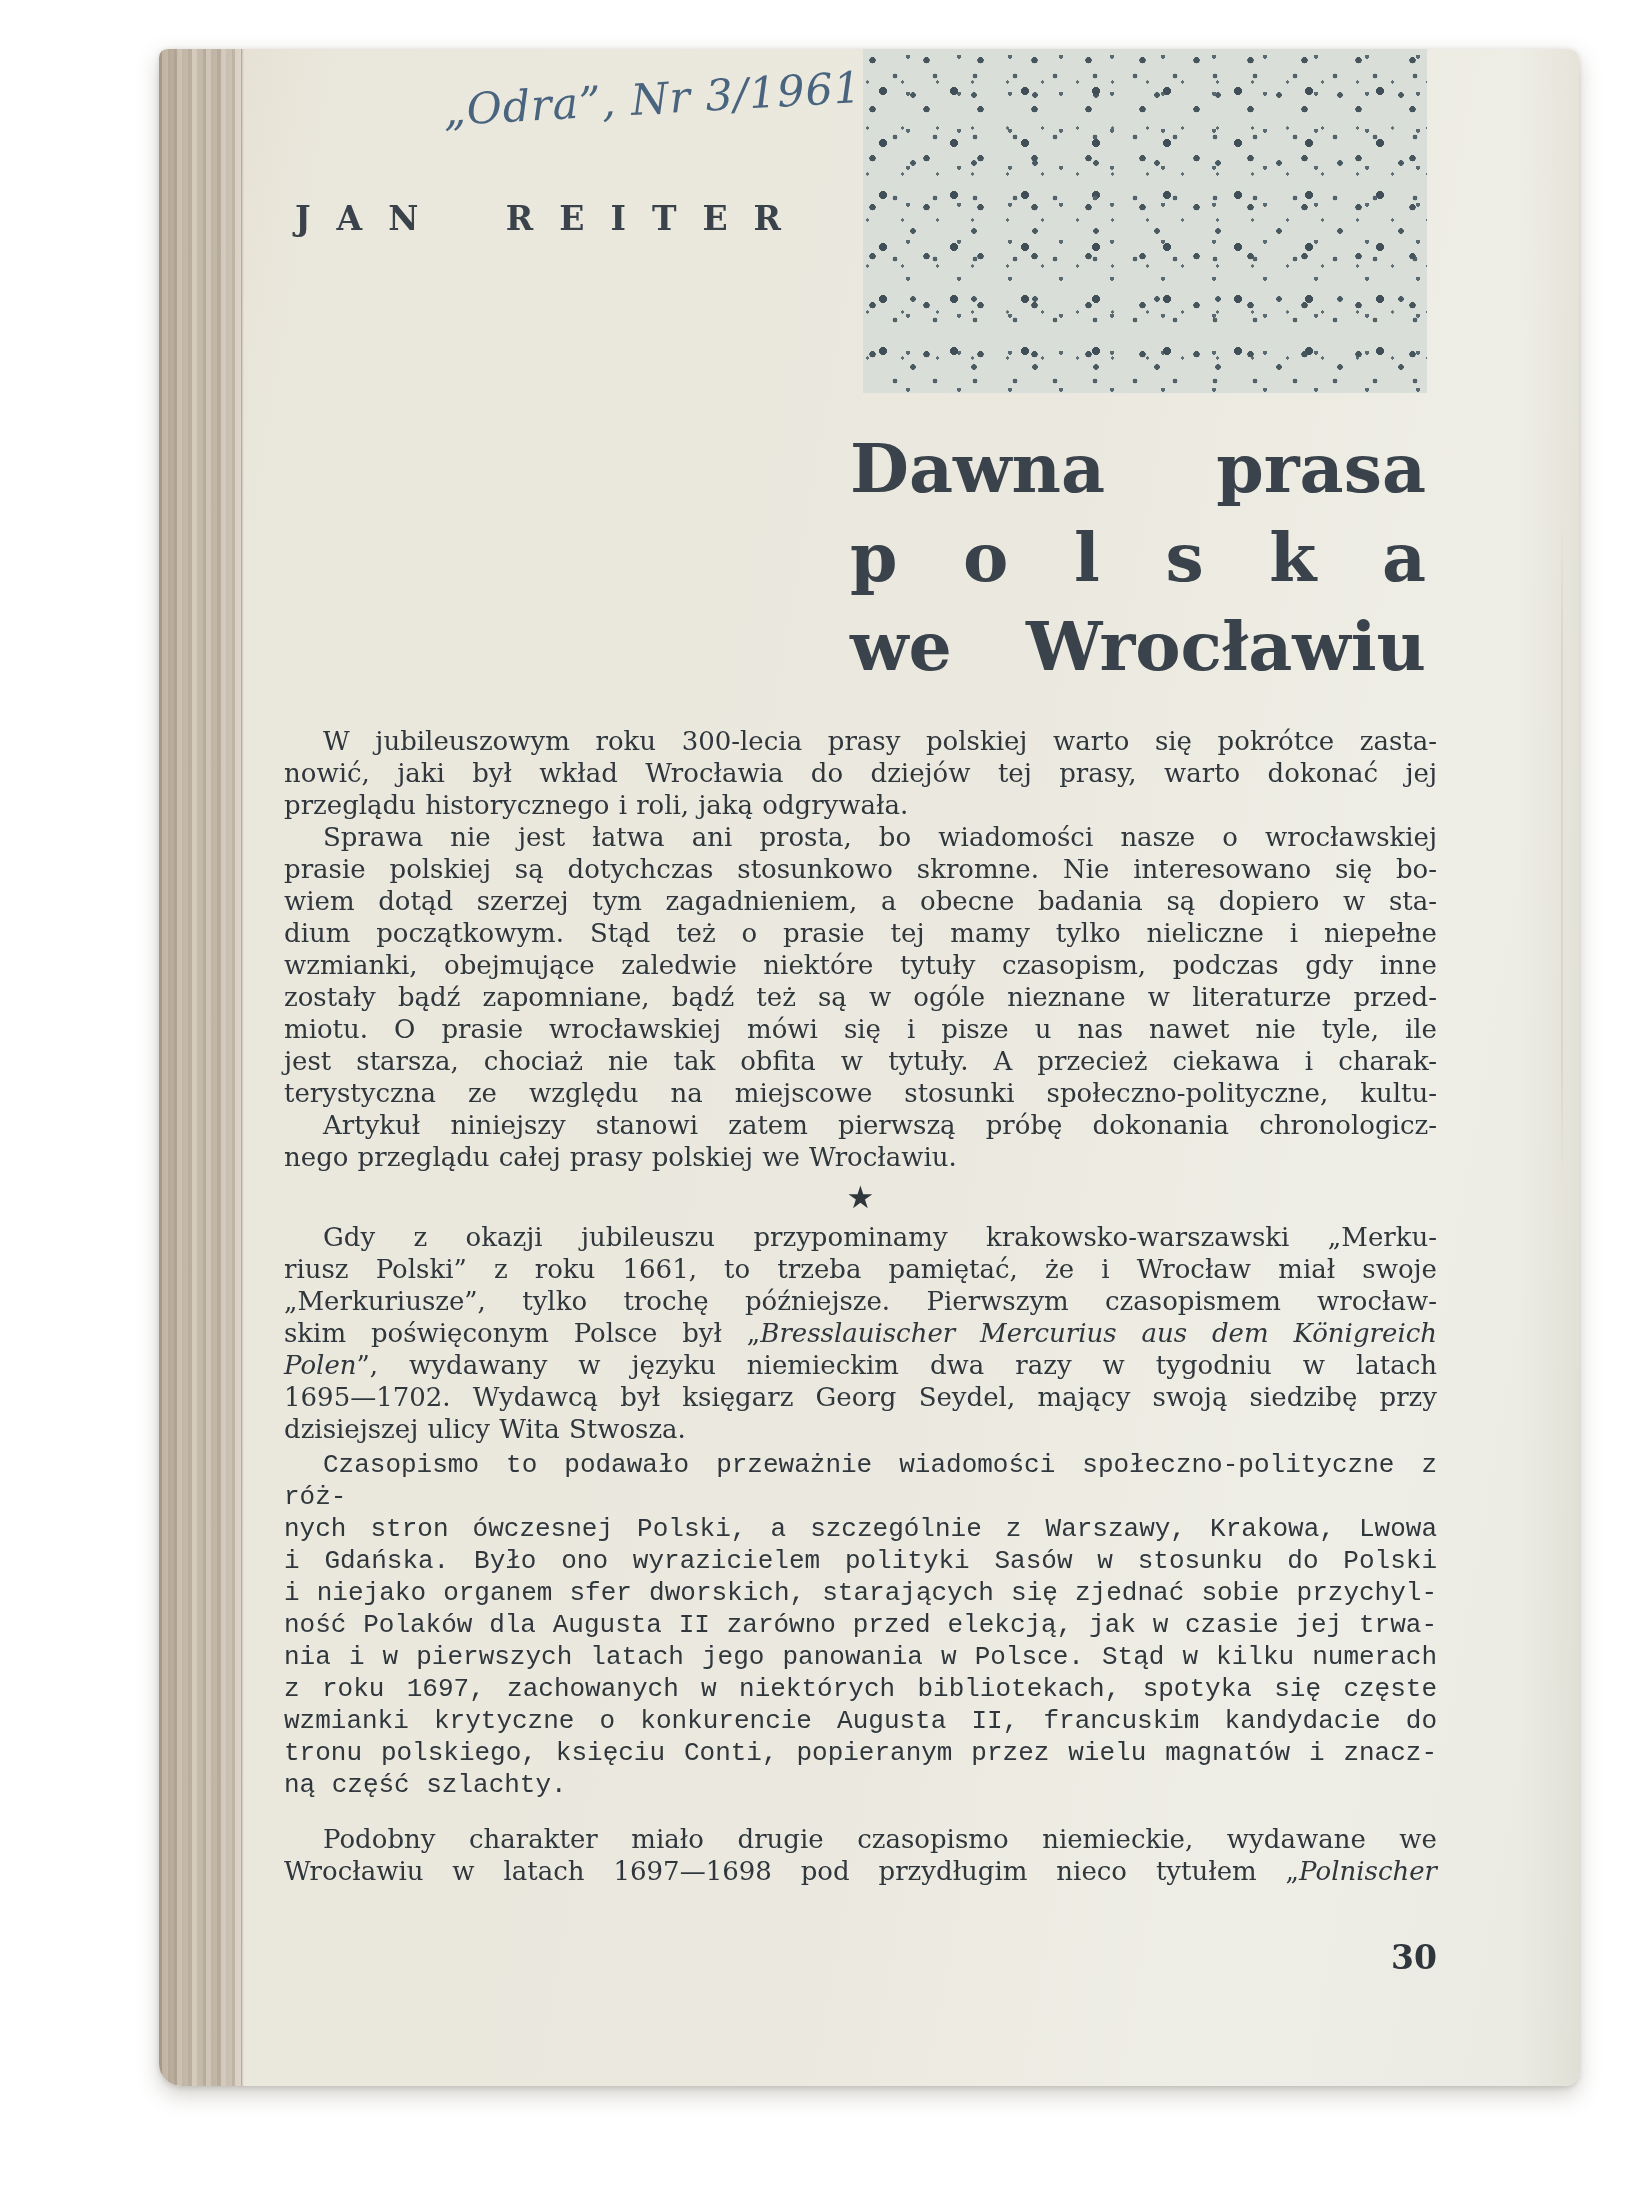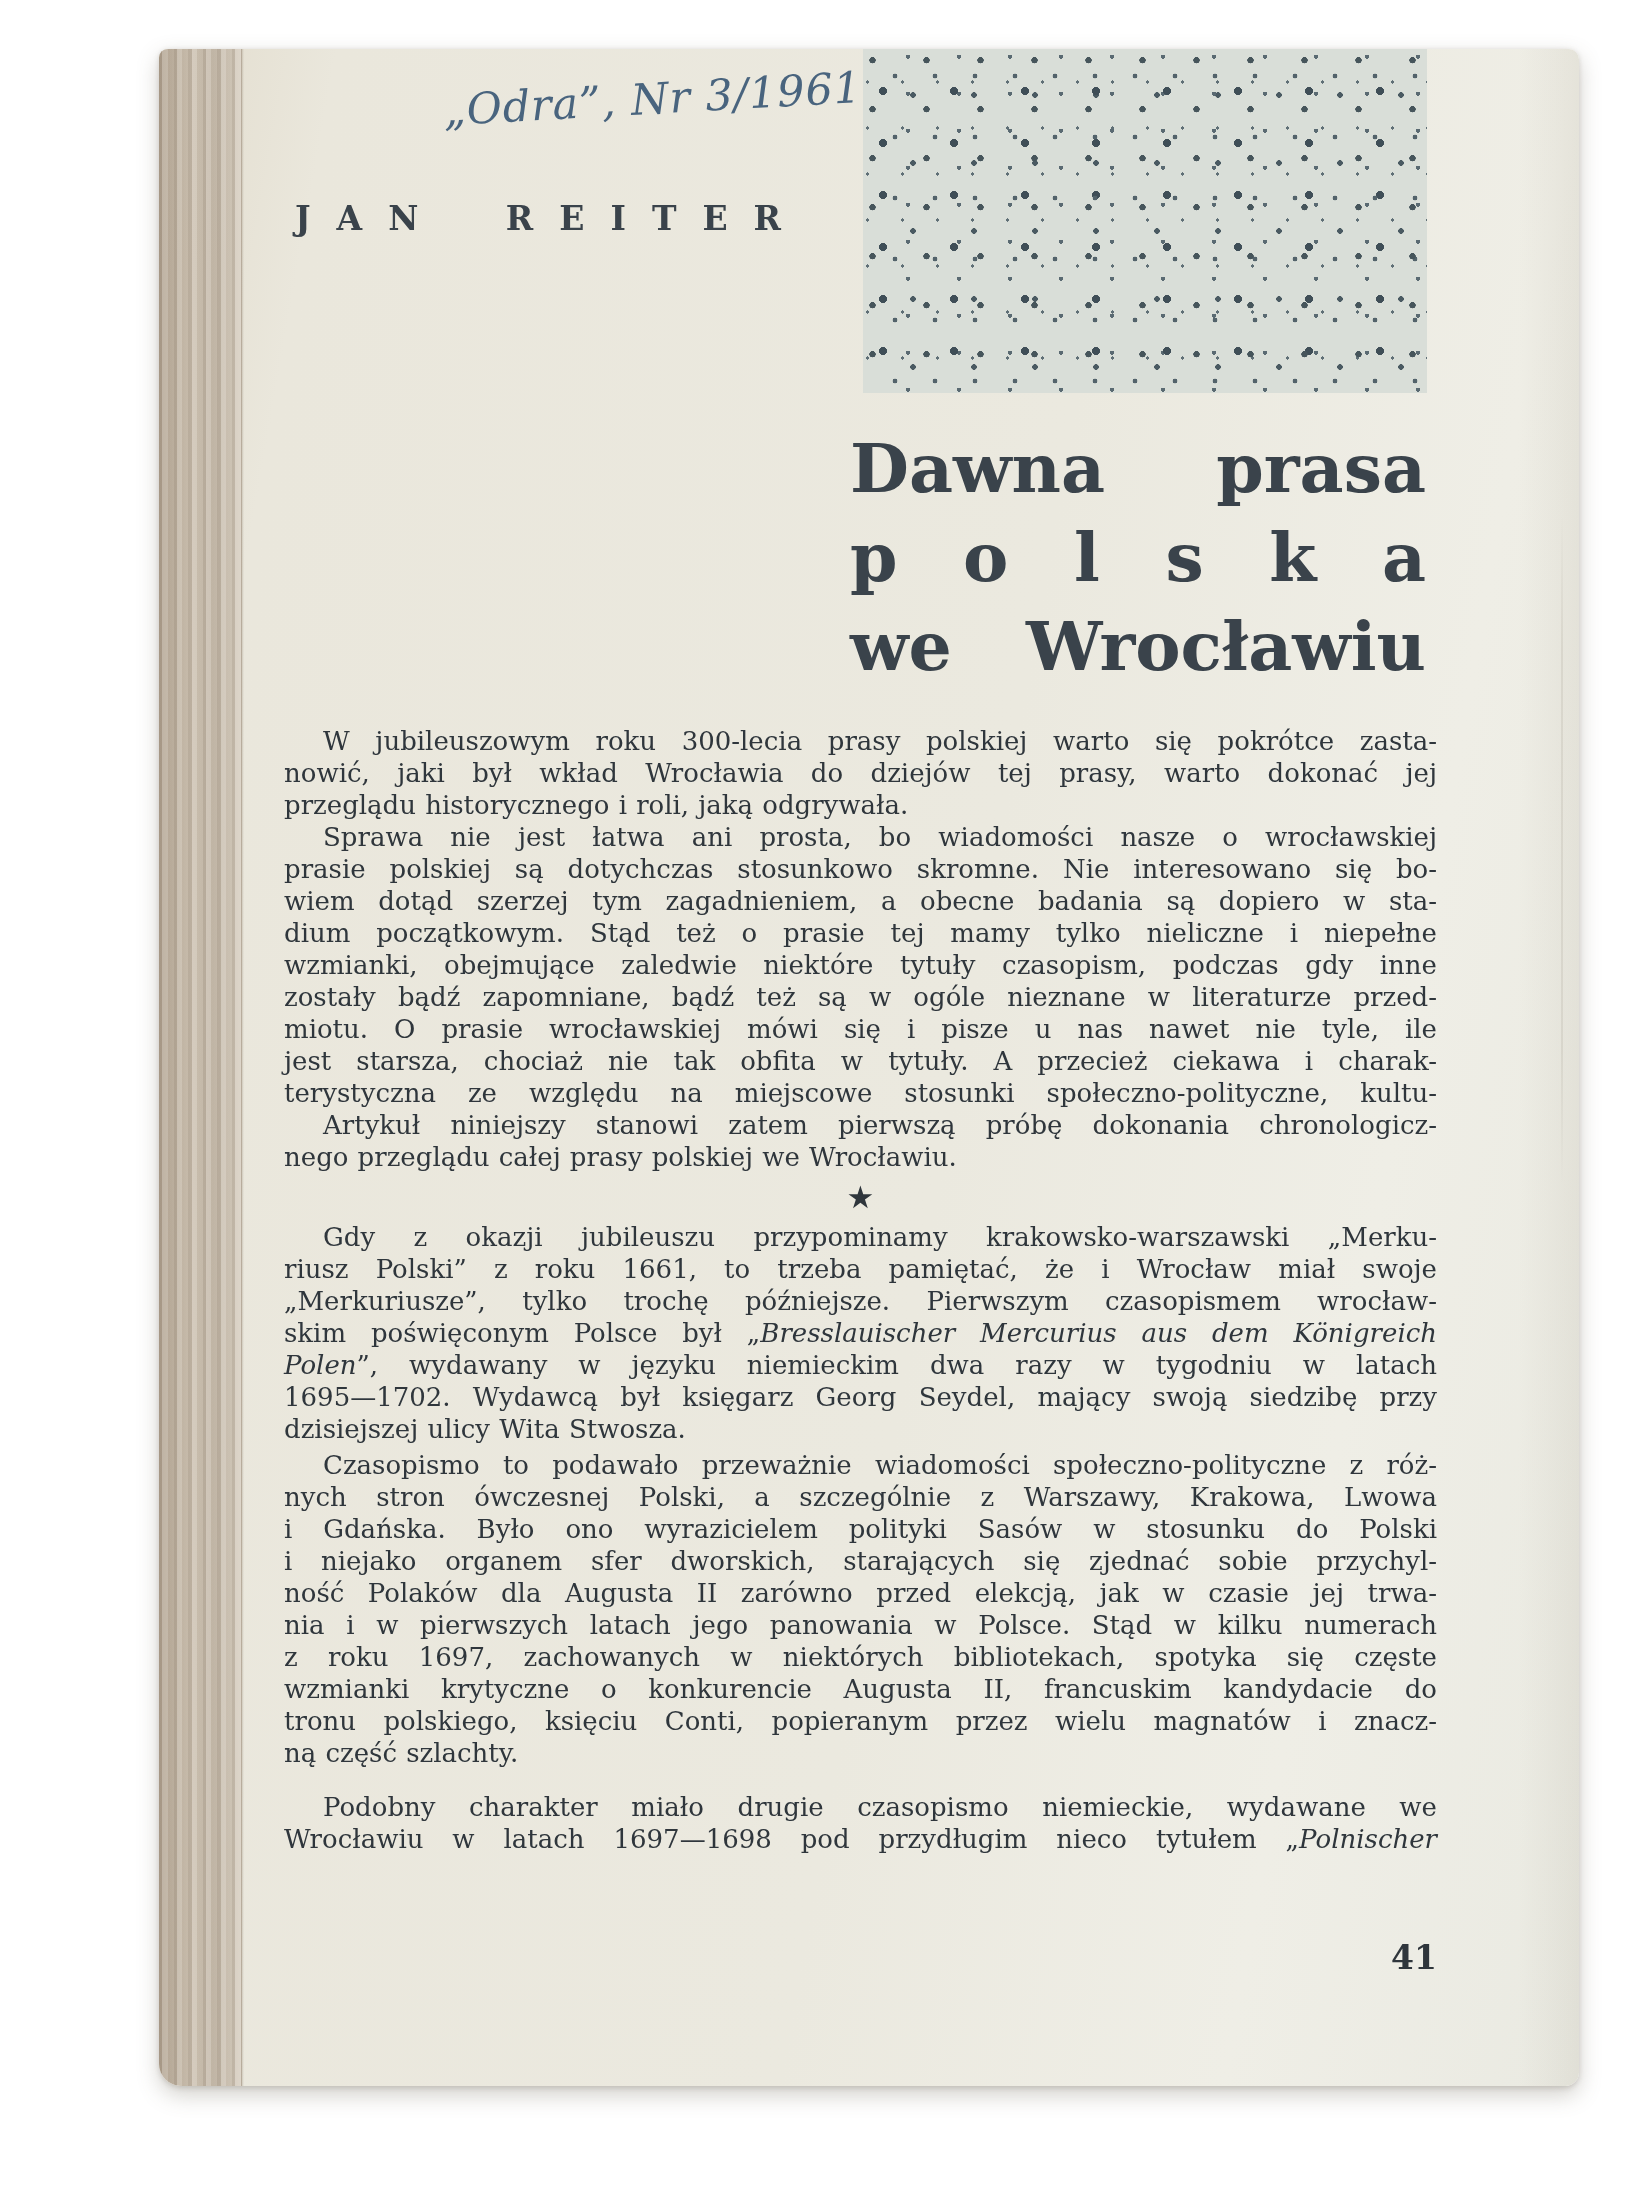--- a/index.html
+++ b/index.html
@@ -104,34 +104,34 @@
         </div>
         <div>
           <div class="tline first">Gdy z okazji jubileuszu przypominamy krakowsko-warszawski „Merku-</div>
           <div class="tline">riusz Polski” z roku 1661, to trzeba pamiętać, że i Wrocław miał swoje</div>
           <div class="tline">„Merkuriusze”, tylko trochę późniejsze. Pierwszym czasopismem wrocław-</div>
           <div class="tline">skim poświęconym Polsce był „<em>Bresslauischer Mercurius aus dem Königreich</em></div>
           <div class="tline"><em>Polen</em>”, wydawany w języku niemieckim dwa razy w tygodniu w latach</div>
           <div class="tline">1695—1702. Wydawcą był księgarz Georg Seydel, mający swoją siedzibę przy</div>
           <div class="tline flush">dzisiejszej ulicy Wita Stwosza.</div>
         </div>
-        <div style="margin-top: 4.3px;">
+        <div style="margin-top: 4.3px; font-family: Liberation Mono, monospace;">
           <div class="tline first">Czasopismo to podawało przeważnie wiadomości społeczno-polityczne z róż-</div>
           <div class="tline">nych stron ówczesnej Polski, a szczególnie z Warszawy, Krakowa, Lwowa</div>
           <div class="tline">i Gdańska. Było ono wyrazicielem polityki Sasów w stosunku do Polski</div>
           <div class="tline">i niejako organem sfer dworskich, starających się zjednać sobie przychyl-</div>
           <div class="tline">ność Polaków dla Augusta II zarówno przed elekcją, jak w czasie jej trwa-</div>
           <div class="tline">nia i w pierwszych latach jego panowania w Polsce. Stąd w kilku numerach</div>
           <div class="tline">z roku 1697, zachowanych w niektórych bibliotekach, spotyka się częste</div>
           <div class="tline">wzmianki krytyczne o konkurencie Augusta II, francuskim kandydacie do</div>
           <div class="tline">tronu polskiego, księciu Conti, popieranym przez wielu magnatów i znacz-</div>
           <div class="tline flush">ną część szlachty.</div>
         </div>
         <div style="margin-top: 22px;">
           <div class="tline first">Podobny charakter miało drugie czasopismo niemieckie, wydawane we</div>
           <div class="tline">Wrocławiu w latach 1697—1698 pod przydługim nieco tytułem „<em>Polnischer</em></div>
         </div>
       </div>
 
-    <div class="page-number">41</div>
+    <div class="page-number">30</div>
   </div>
 </div>
 
 
 </body></html>

